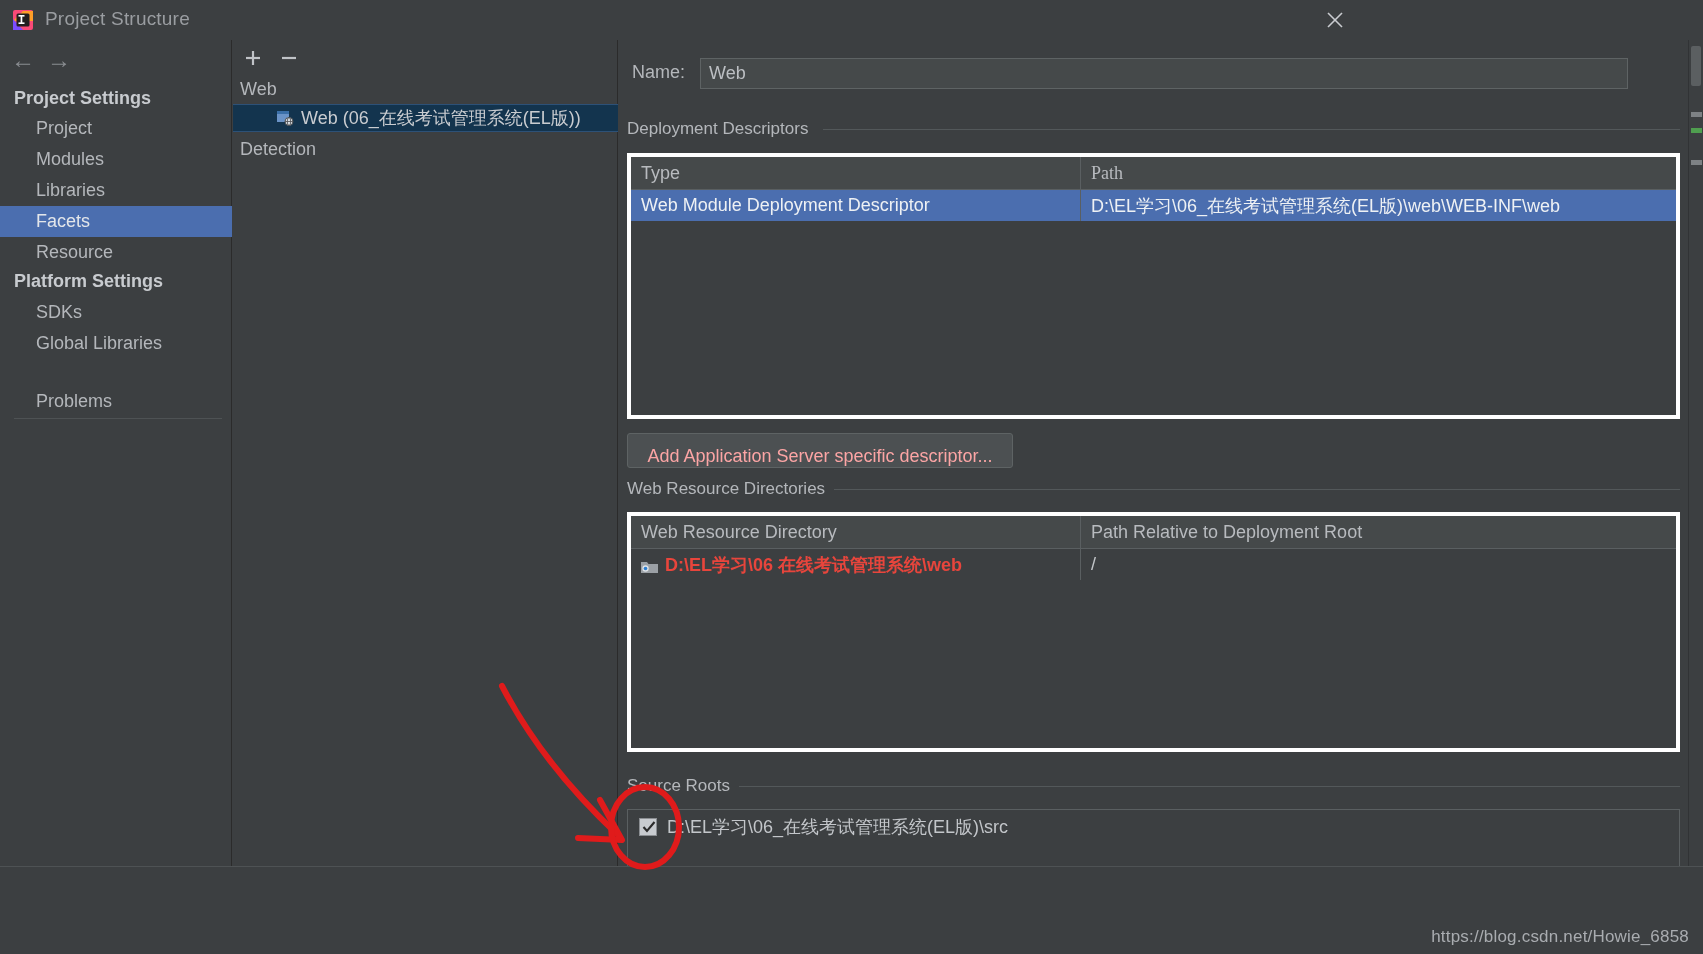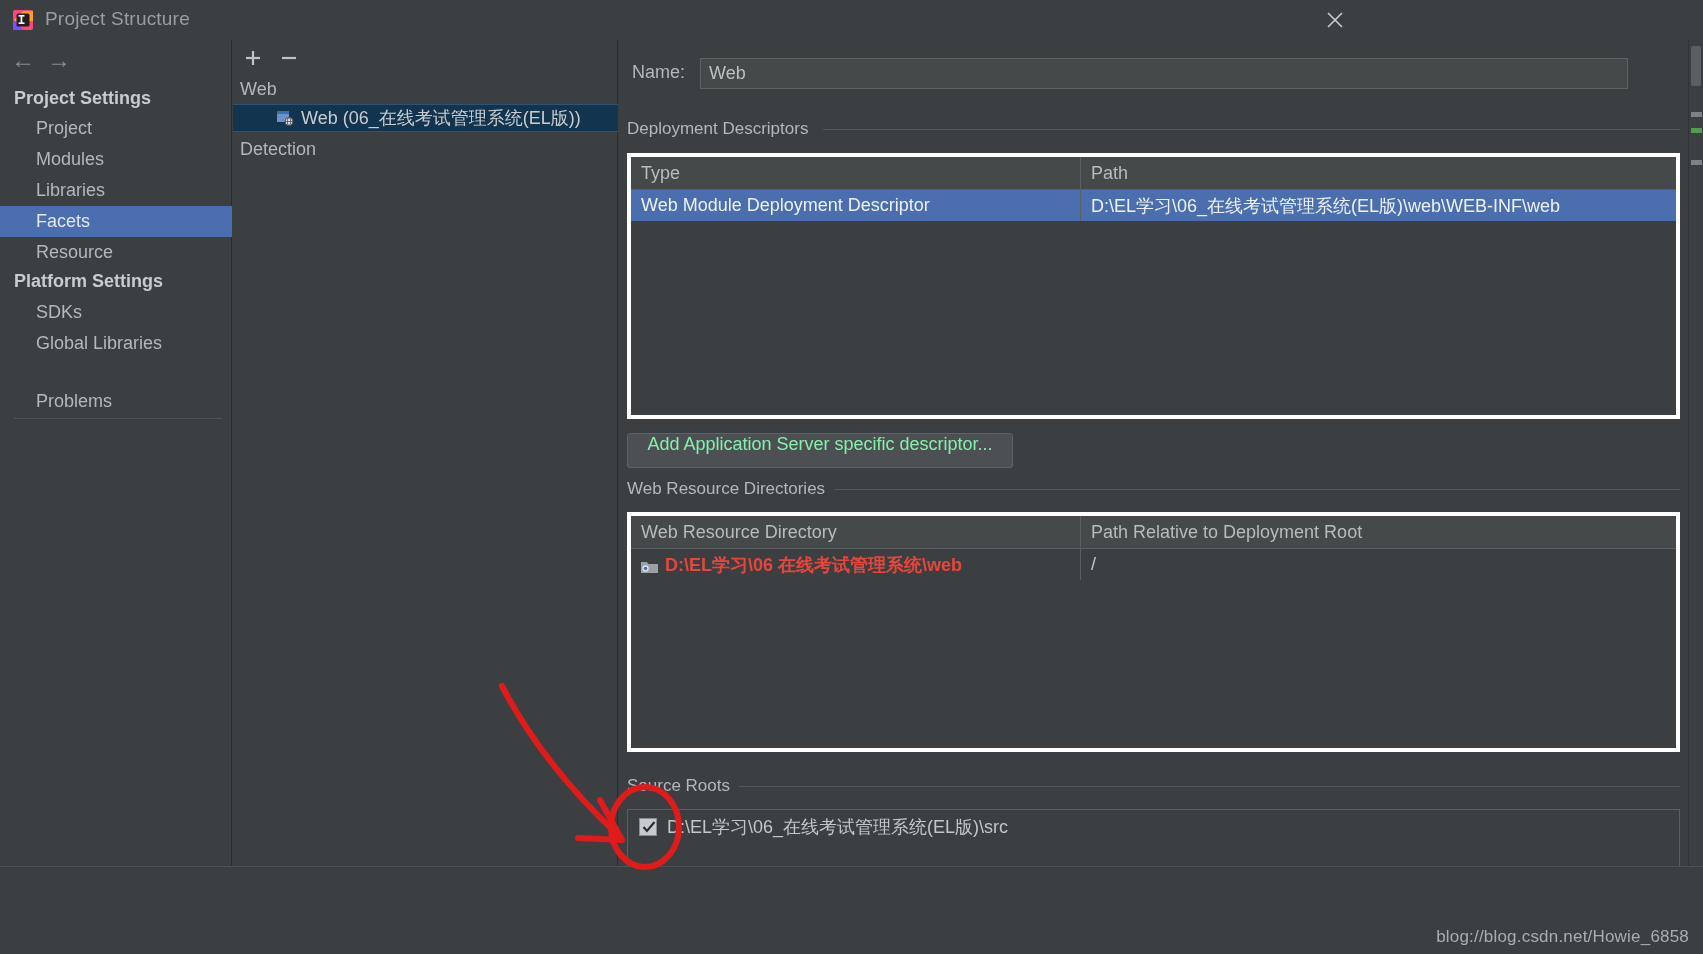--- a/index.html
+++ b/index.html
@@ -264,24 +264,24 @@
     color: #c0c3c7;
   }
   .vtb-btn.dim { color: #6f7376; }
 
   
   .btn {
     position: absolute;
     background: #4c5052;
     border: 1px solid #5e6364;
     border-radius: 3px;
-    color: #86efac;
+    color: #fca5a5;
     font-size: 18px;
     font-family: "Liberation Sans", sans-serif;
-    display: flex; align-items: flex-start; justify-content: center;
+    display: flex; align-items: flex-end; justify-content: center;
     padding: 0 16px;
   }
 
   
   .sr-box {
     position: absolute;
     background: #3c3f41;
     border: 1px solid #5a5f61;
   }
   .sr-row {
@@ -452,21 +452,21 @@
     <input class="name-input" type="text" value="Web" style="">
 
     <div class="group-head" style="top:80px;gap:6px;">
       <span class="gh-label">Deployment Descriptors</span>
       <span class="gh-rule"></span>
     </div>
 
     <div class="table-box" style="left:8px; top:113px; width:1053px; height:266px;">
       <div class="thead">
         <div class="th" style="width:450px;">Type</div>
-        <div class="th" style="flex:1 1 auto;">Path</div>
+        <div class="th" style="flex:1 1 auto;font-family:Liberation Serif, serif;">Path</div>
       </div>
       <div class="trow selected">
         <div class="td sepright" style="width:450px;">Web Module Deployment Descriptor</div>
         <div class="td" style="flex:1 1 auto;">D:\EL学习\06_在线考试管理系统(EL版)\web\WEB-INF\web</div>
       </div>
     </div>
 
     <div class="vtoolbar" style="left:1064px; top:113px;">
       <span class="vtb-btn">
         <svg width="22" height="22" viewBox="0 0 22 22">
@@ -559,21 +559,21 @@
   </div>
 
   <div class="scroll-strip">
     <div class="scroll-thumb"></div>
     <div class="strip-mark" style="top:72px; background:#7d8184;"></div>
     <div class="strip-mark" style="top:88px; background:#4f9e4f;"></div>
     <div class="strip-mark" style="top:120px; background:#7d8184;"></div>
   </div>
 
   <div class="bottom-bar">
-    <span class="watermark">blog://blog.csdn.net/Howie_6858</span>
+    <span class="watermark">https://blog.csdn.net/Howie_6858</span>
   </div>
 
   <svg class="annotation" viewBox="0 0 1703 954">
 
     <path d="M502 686 C 530 740, 570 790, 618 835" fill="none" stroke="#e01b1b" stroke-width="6" stroke-linecap="round"></path>
 
     <path d="M600 800 L622 840 L578 838" fill="none" stroke="#e01b1b" stroke-width="6" stroke-linecap="round" stroke-linejoin="round"></path>
 
     <ellipse cx="645" cy="827" rx="34" ry="40" fill="none" stroke="#e01b1b" stroke-width="6"></ellipse>
   </svg>

